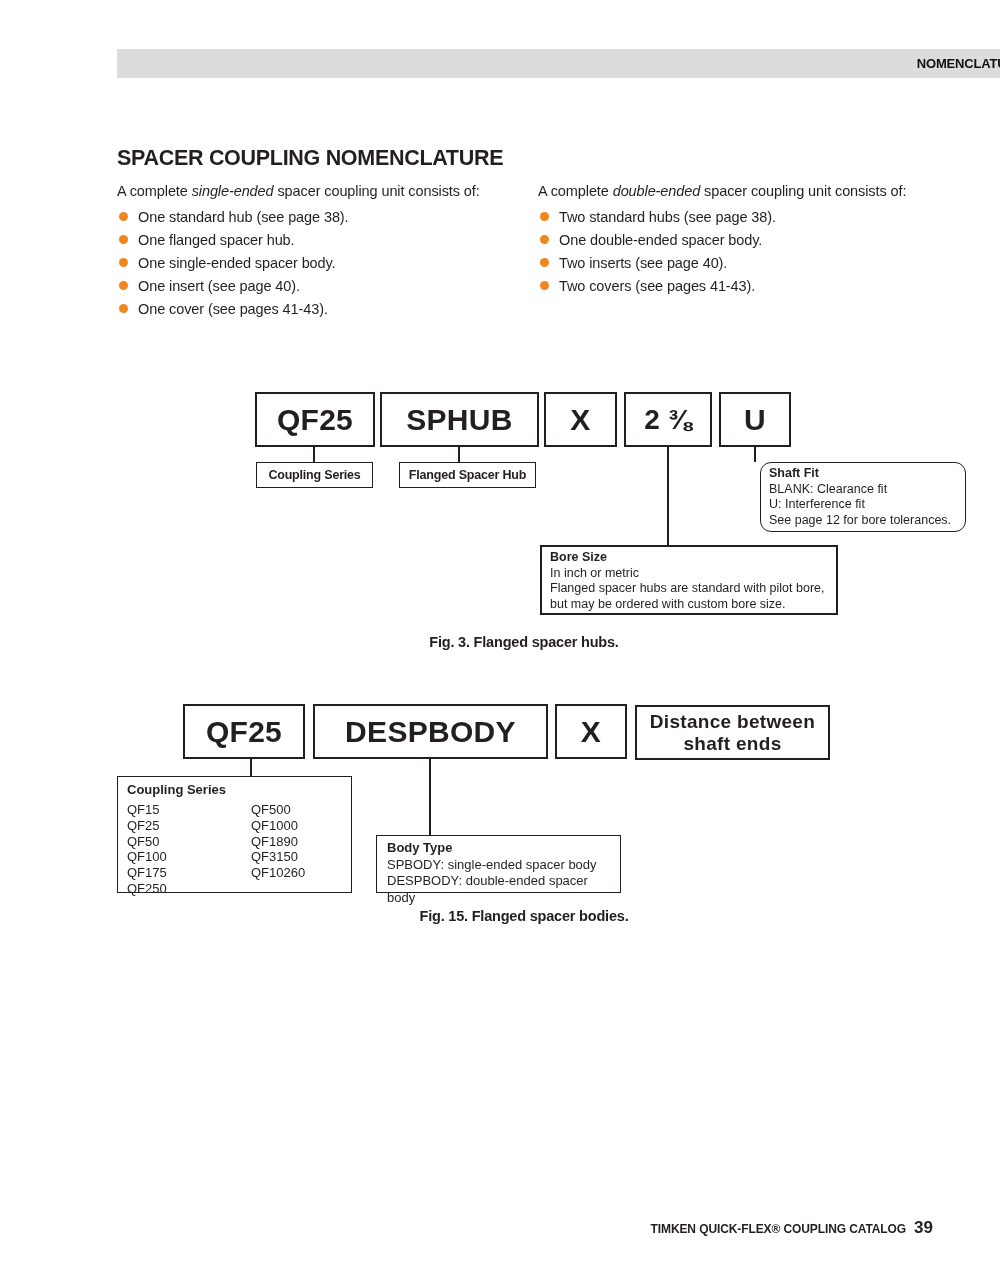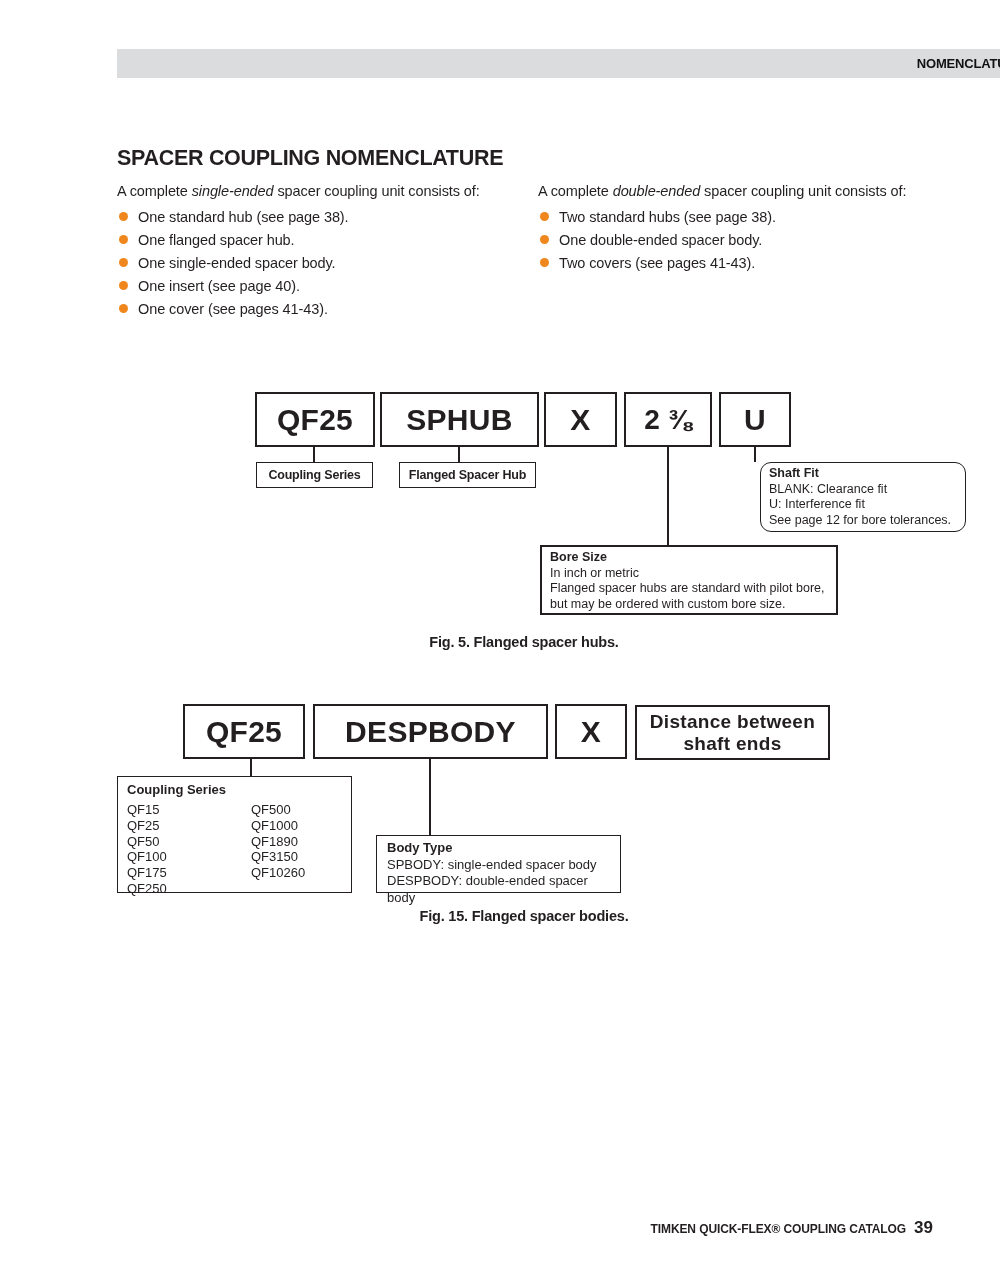--- a/index.html
+++ b/index.html
@@ -90,20 +90,24 @@
     <div class="brow">
         <span class="dot"></span>
         <span>Two standard hubs (see page 38).</span>
       </div>
     <div class="brow">
         <span class="dot"></span>
         <span>One double-ended spacer body.</span>
       </div>
     <div class="brow">
         <span class="dot"></span>
+        <span>Two inserts (see page 40).</span>
+      </div>
+    <div class="brow">
+        <span class="dot"></span>
         <span>Two covers (see pages 41-43).</span>
       </div>
   </div>
 
   <div class="codebox" style="left:255px;top:392px;width:120px;">QF25</div>
   <div class="codebox" style="left:380px;top:392px;width:159px;">SPHUB</div>
   <div class="codebox" style="left:544px;top:392px;width:73px;">X</div>
   <div class="codebox" style="left:624px;top:392px;width:88px;font-size:28px;">2 ⅜</div>
   <div class="codebox" style="left:719px;top:392px;width:72px;">U</div>
 
@@ -122,21 +126,21 @@
     <div>See page 12 for bore tolerances.</div>
   </div>
 
   <div class="notebox thick" style="left:540px;top:545px;width:298px;height:70px;">
     <div class="nb-title">Bore Size</div>
     <div>In inch or metric</div>
     <div>Flanged spacer hubs are standard with pilot bore,</div>
     <div>but may be ordered with custom bore size.</div>
   </div>
 
-  <div class="caption" style="top:634px;">Fig. 5. Flanged spacer hubs.</div>
+  <div class="caption" style="top:634px;">Fig. 3. Flanged spacer hubs.</div>
 
   <div class="codebox" style="left:183px;top:704px;width:122px;">QF25</div>
   <div class="codebox" style="left:313px;top:704px;width:235px;">DESPBODY</div>
   <div class="codebox" style="left:555px;top:704px;width:72px;">X</div>
   <div class="codebox distance" style="left:635px;top:705px;width:195px;font-size:19px;">Distance between shaft ends</div>
 
   <div class="stem" style="left:250px;top:759px;height:17px;"></div>
   <div class="stem" style="left:429px;top:759px;height:76px;"></div>
 
   <div class="notebox med" style="left:117px;top:776px;width:235px;height:117px;padding:0;">

